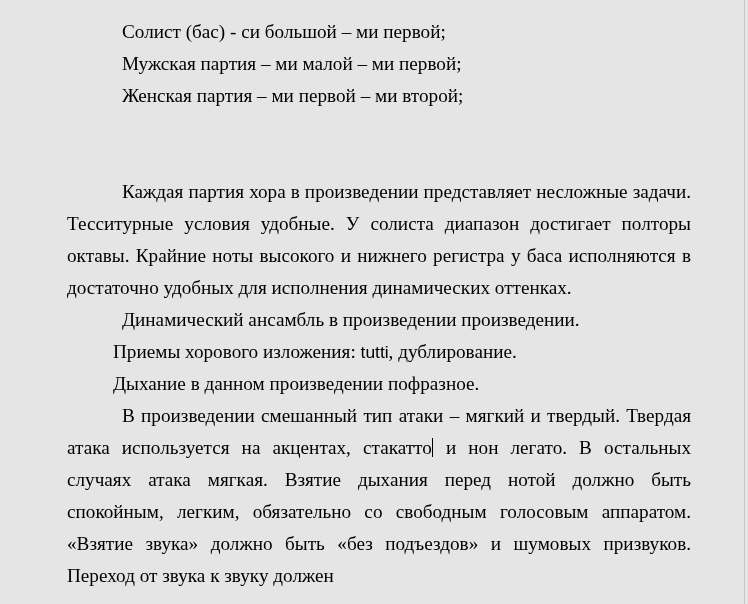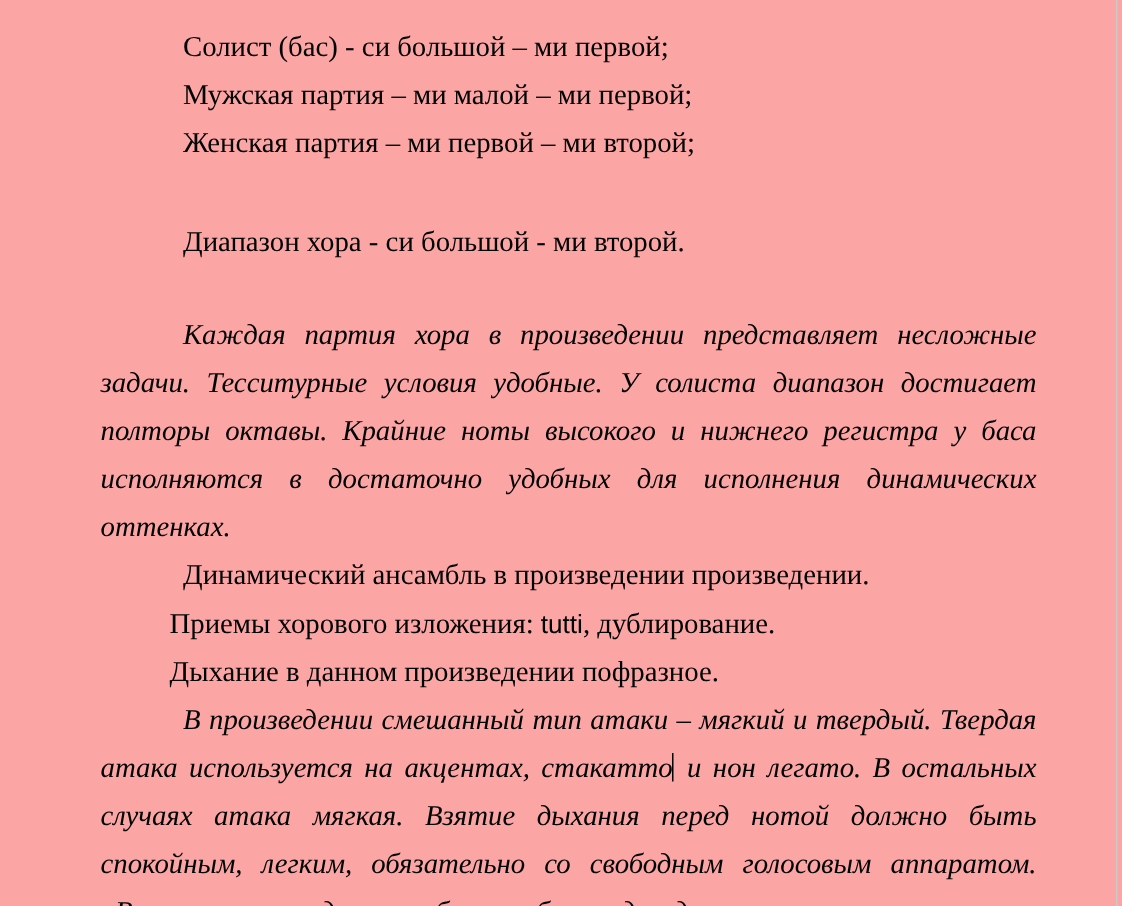--- a/index.html
+++ b/index.html
@@ -4,21 +4,21 @@
 <style>
   html, body {
     margin: 0;
     padding: 0;
     background: #ffffff;
   }
   .page {
     position: relative;
     width: 748px;
     height: 604px;
-    background: #fca5a5;
+    background: #e5e5e5;
     overflow: hidden;
     font-family: "Liberation Serif", "DejaVu Serif", serif;
     color: #000000;
   }
   
   .page-edge {
     position: absolute;
     top: 0;
     right: 3px;
     width: 1px;
@@ -40,21 +40,21 @@
   }
   .just {
     text-align: justify;
     text-justify: inter-word;
   }
   .left {
     text-align: left;
   }
   
   .ind-block  { text-indent: 55px; }   
-  .ind-para   { text-indent: 55px; font-style: italic; }
+  .ind-para   { text-indent: 55px; }
   .ind-tiny   { text-indent: 46px; }
   .spacer-16 { height: 16px; }
   .spacer-30 { height: 30px; }
   .spacer-34 { height: 34px; }
   
   .latin-term {
     font-family: "Liberation Sans", "DejaVu Sans", sans-serif;
     font-size: 17.4px;
   }
   
@@ -88,21 +88,20 @@
   <div class="doc-body">
 
     <div class="spacer-16"></div>
 
     <p class="left ind-block">Солист (бас) - си большой – ми первой;</p>
     <p class="left ind-block">Мужская партия – ми малой – ми первой;</p>
     <p class="left ind-block">Женская партия – ми первой – ми второй;</p>
 
     <div class="spacer-34"></div>
 
-    <p class="left ind-block">Диапазон хора -  си большой - ми второй.</p>
 
     <div class="spacer-30"></div>
 
     <p class="just ind-para">Каждая партия хора в произведении представляет несложные задачи. Тесситурные условия удобные. У солиста диапазон достигает полторы октавы. Крайние ноты высокого и нижнего регистра у баса исполняются в достаточно удобных для исполнения динамических оттенках.</p>
 
     <p class="left ind-block">Динамический ансамбль в произведении произведении.</p>
 
     <p class="left ind-tiny"><span>Приемы хорового изложения: </span><span class="latin-term">tutti</span><span>, дублирование.</span></p>
 
     <p class="left ind-tiny">Дыхание в данном произведении пофразное.</p>

